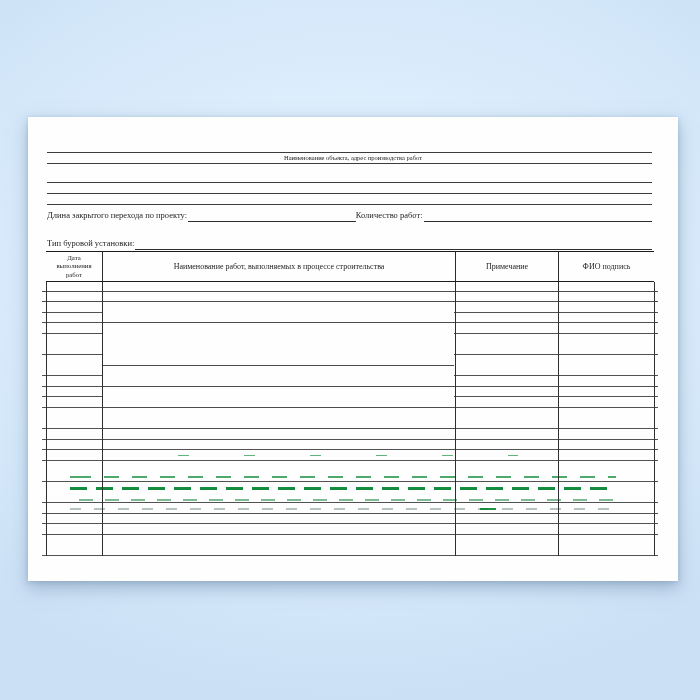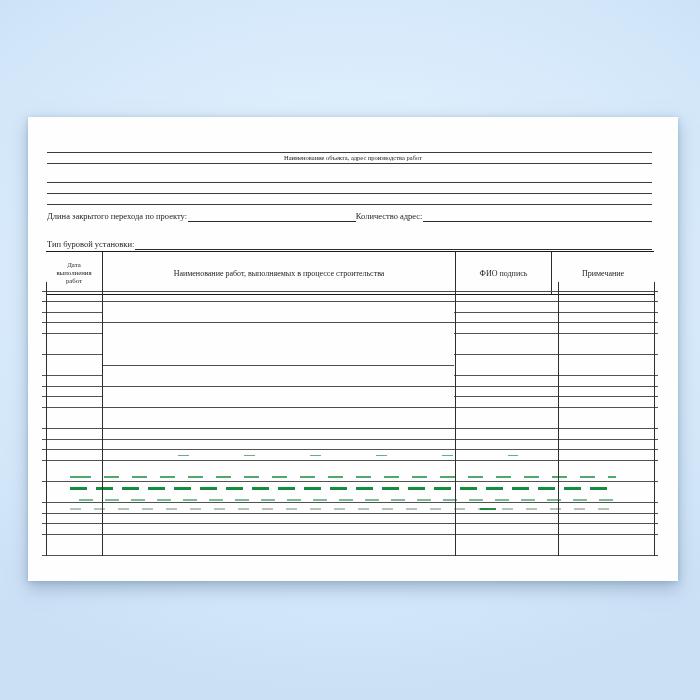--- a/index.html
+++ b/index.html
@@ -16,28 +16,28 @@
     background:#fefefe;
     box-shadow:0 7px 16px rgba(104,135,166,.50), 0 1px 5px rgba(104,135,166,.35);
   }
   .hline{position:absolute;left:19px;width:605px;height:0;border-top:1px solid #3c3c3c;}
   .caption{
     position:absolute;left:0;top:36px;width:100%;
     text-align:center;font-size:6.5px;color:#222;line-height:9px;
   }
   .field-row{
     position:absolute;left:19px;width:605px;height:12px;
-    display:flex;align-items:center;
+    display:flex;align-items:flex-start;
     font-size:8.5px;color:#1d1d1d;line-height:11px;white-space:nowrap;
   }
   .field-label{flex:none;padding-right:1px;}
   .fill-line{border-bottom:1px solid #2c2c2c;height:11px;}
   
   .t-header{
-    position:absolute;left:18px;top:134px;width:608px;height:44px;
+    position:absolute;left:18px;top:134px;width:608px;height:31px;
     border-top:1.7px solid #1b1b1b;border-bottom:1.7px solid #1b1b1b;
     box-sizing:border-box;display:flex;
   }
   .t-cell{
     box-sizing:border-box;display:flex;align-items:center;justify-content:center;
     text-align:center;color:#1d1d1d;padding:0 3px;
   }
   .t-cell + .t-cell{border-left:1px solid #2b2b2b;}
   .c1{width:56px;font-size:6.8px;line-height:8.2px;}
   .c2{width:353px;font-size:8px;line-height:9px;}
@@ -83,33 +83,33 @@
     <div class="hline" style="top:35px;"></div>
     <div class="caption">Наименование объекта, адрес производства работ</div>
     <div class="hline" style="top:46px;"></div>
     <div class="hline" style="top:65px;"></div>
     <div class="hline" style="top:76px;"></div>
     <div class="hline" style="top:87px;"></div>
 
     <div class="field-row" style="top:93px;">
       <span class="field-label">Длина закрытого перехода по проекту:</span>
       <span class="fill-line" style="flex:157;"></span>
-      <span class="field-label">Количество адрес:</span>
+      <span class="field-label">Количество работ:</span>
       <span class="fill-line" style="flex:214;"></span>
     </div>
     <div class="field-row" style="top:121px;">
       <span class="field-label">Тип буровой установки:</span>
       <span class="fill-line" style="flex:1;"></span>
     </div>
 
     <div class="t-header">
       <div class="t-cell c1">Дата выполнения работ</div>
       <div class="t-cell c2">Наименование работ, выполняемых в процессе строительства</div>
+      <div class="t-cell c3">Примечание</div>
       <div class="t-cell c4">ФИО подпись</div>
-      <div class="t-cell c3">Примечание</div>
     </div>
 
     <div class="thin-rows"></div>
     <div class="body-rules"></div>
     <div class="mid-mask"></div>
 
     <div class="wm wm1"></div>
     <div class="wm wm2"></div>
     <div class="wm wm3"></div>
     <div class="wm wm4"></div>

